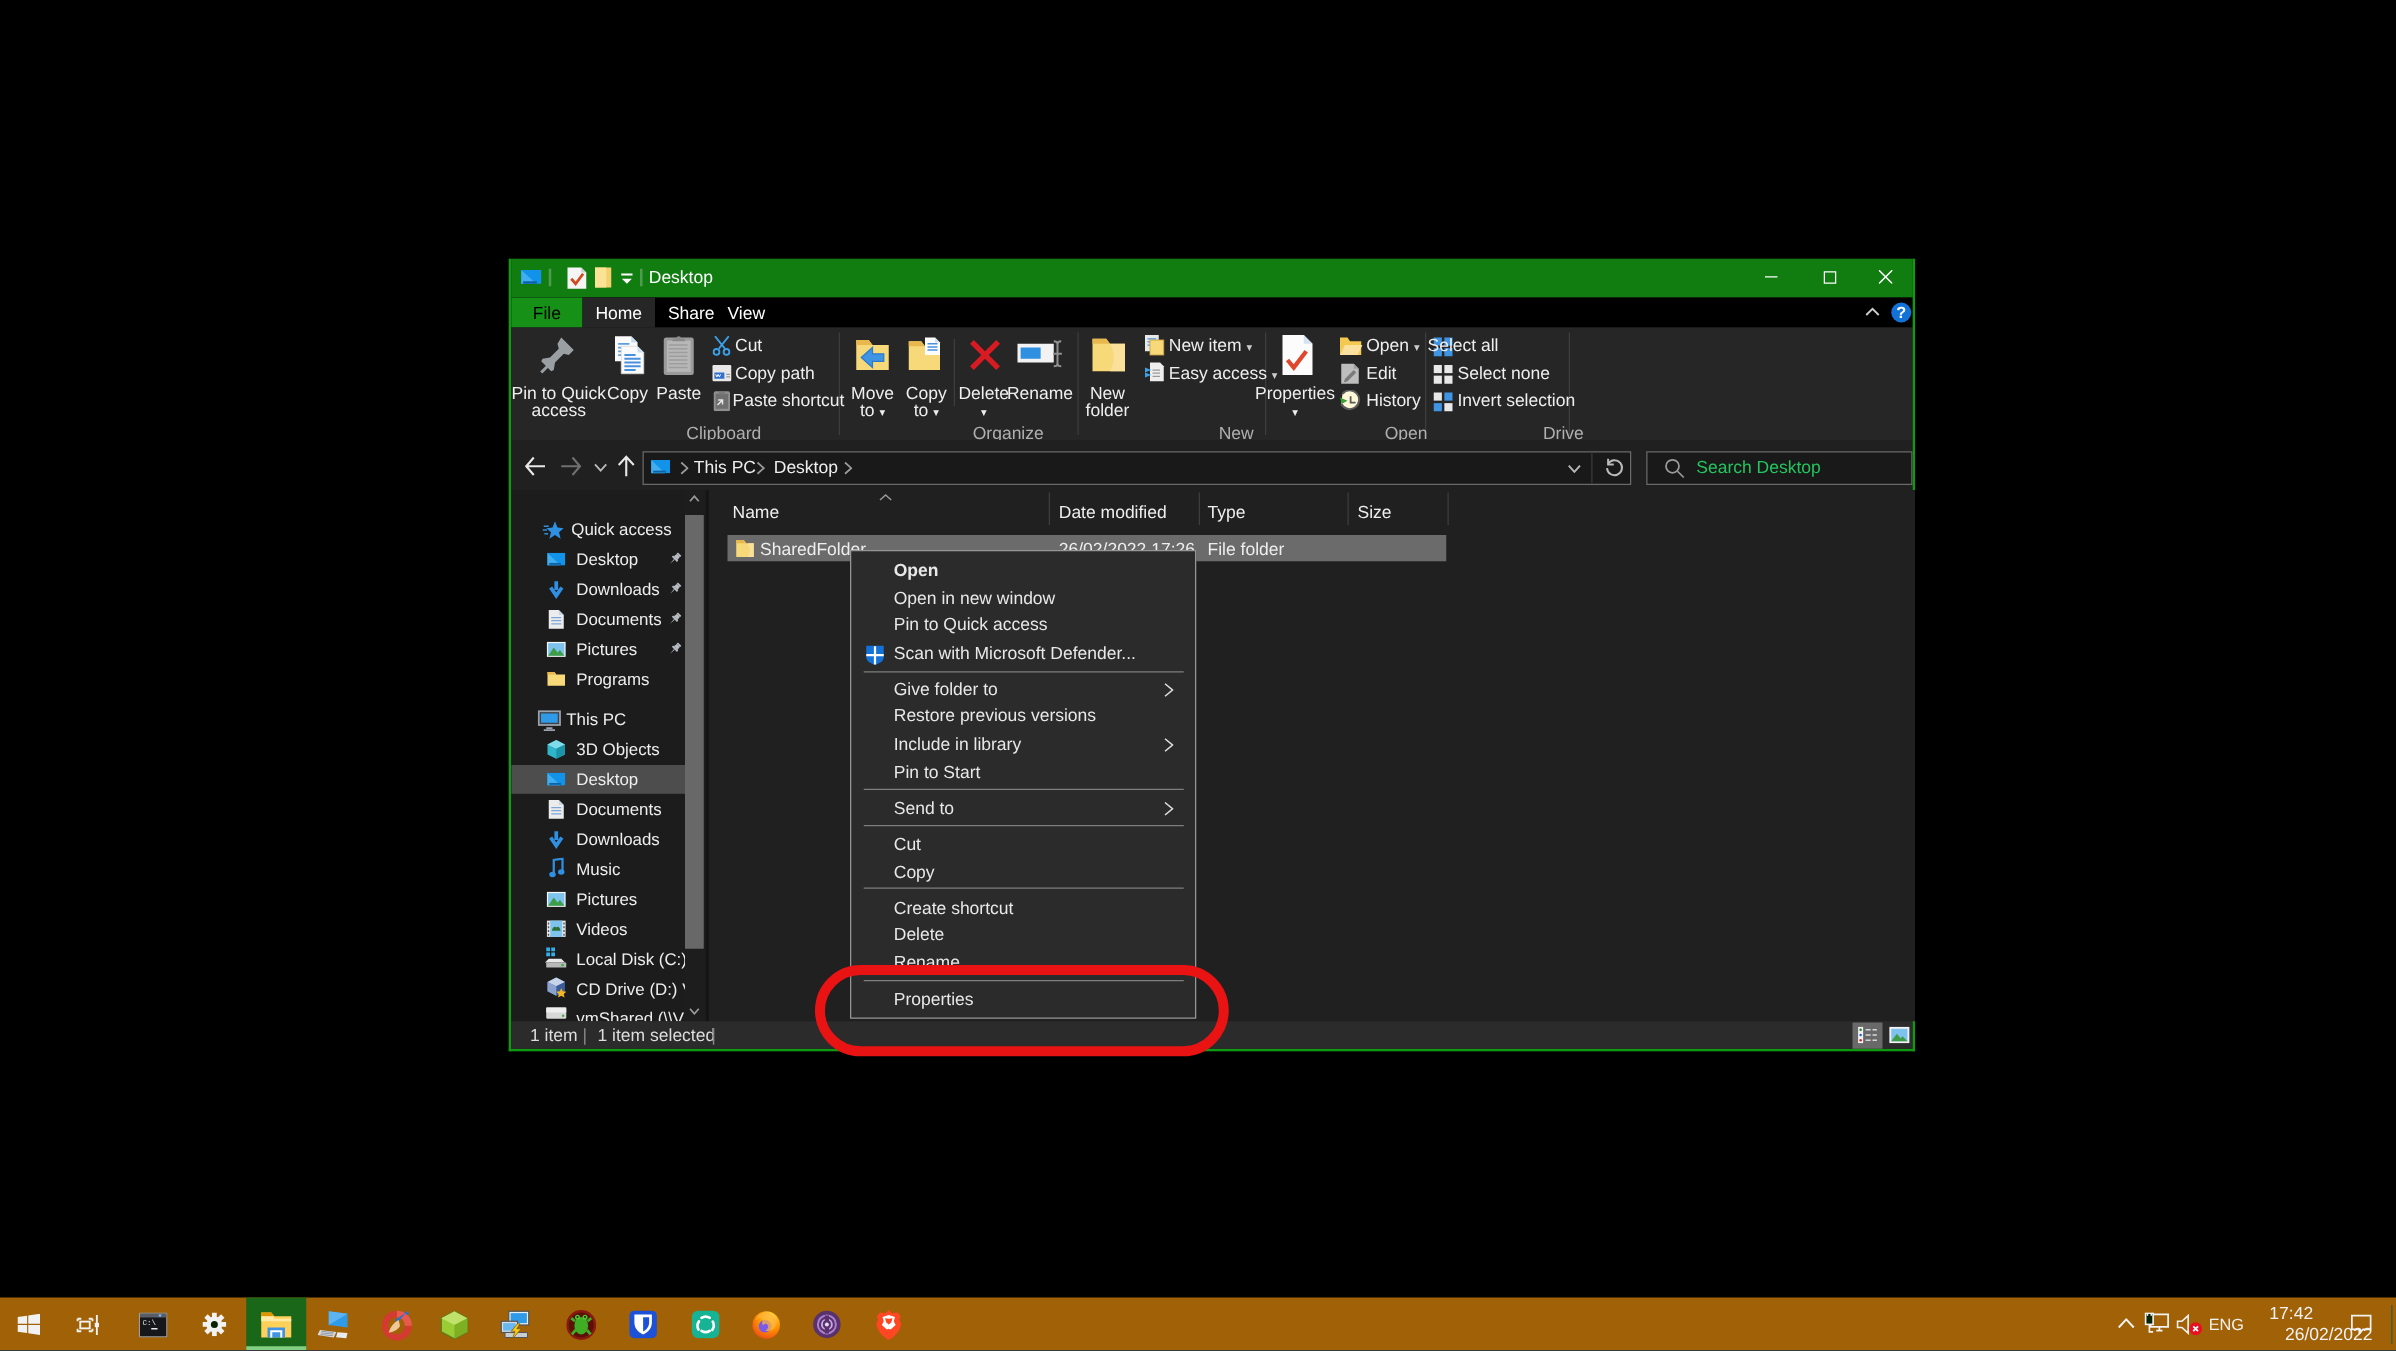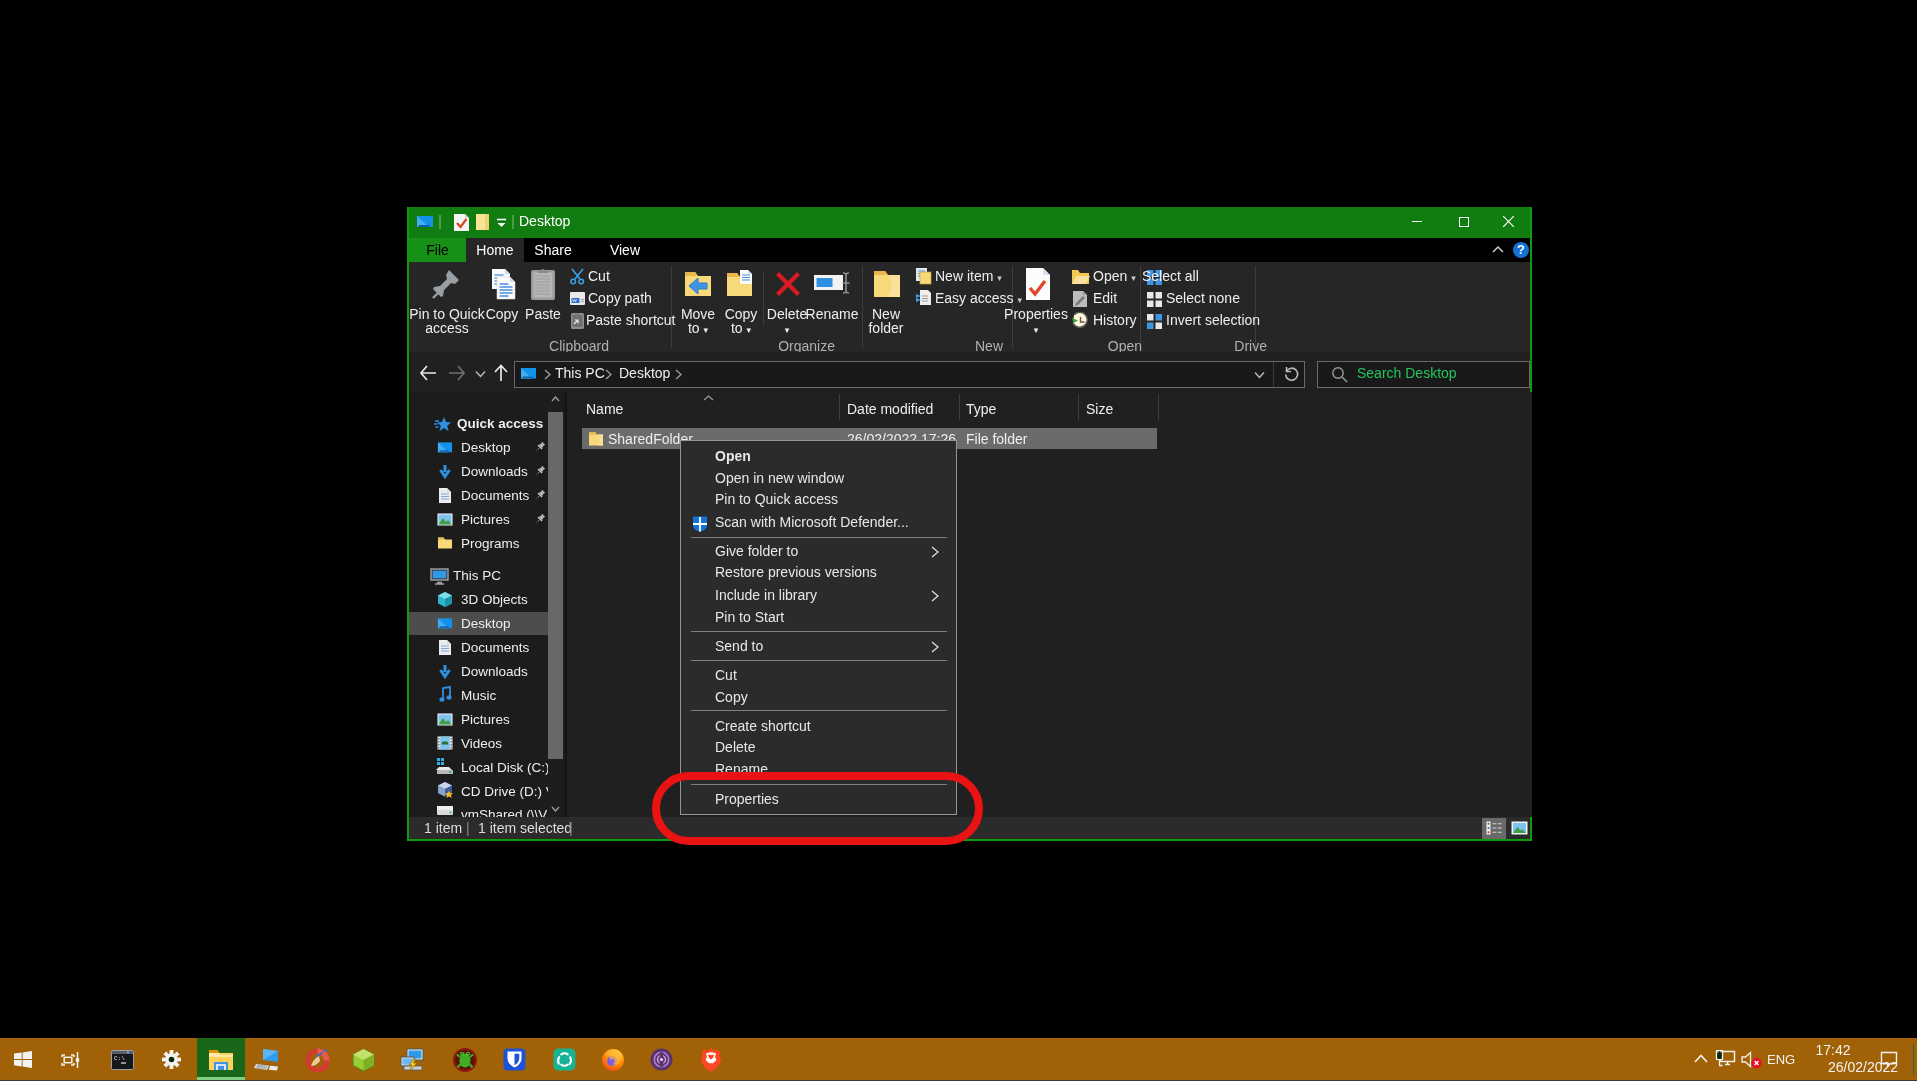--- a/index.html
+++ b/index.html
@@ -62,21 +62,21 @@
   </div>
 
   <div class="tabs">
     <div class="abs" style="left:0;top:0;width:57px;height:24px;background:#179017;color:#000;
       font-size:14px;text-align:center;line-height:24px;">File</div>
     <div class="abs" style="left:57px;top:0;width:58px;height:24px;background:#262626;color:#fff;
       font-size:14px;text-align:center;line-height:24px;">Home</div>
     <div class="abs" style="left:115px;top:0;width:58px;height:24px;color:#fff;
       font-size:14px;text-align:center;line-height:24px;">Share</div>
     <div class="abs" style="left:173px;top:0;width:58px;height:24px;color:#fff;
-      font-size:14px;text-align:right;line-height:24px;">View</div>
+      font-size:14px;text-align:left;line-height:24px;">View</div>
     <svg class="abs" style="left:1083px;top:7px;" width="12" height="10" viewBox="0 0 12 10">
       <path d="M1 7 L6 2 L11 7" fill="none" stroke="#ccc" stroke-width="1.5"></path>
       </svg>
     <div class="abs" style="left:1104px;top:4px;width:16px;height:16px;border-radius:50%;background:#1272d8;
       color:#fff;font-size:13px;font-weight:bold;text-align:center;line-height:16px;">?</div>
   </div>
 
   <div class="ribbon" id="ribbon">
     <div class="gsep" style="left:262px;"></div>
     <div class="gsep" style="left:453px;"></div>
@@ -276,21 +276,21 @@
     <svg class="abs" style="left:922px;top:14px;" width="17" height="17" viewBox="0 0 17 17">
       <circle cx="7" cy="7" r="5.2" fill="none" stroke="#9a9a9a" stroke-width="1.4"></circle>
       <path d="M11 11 L16 16" stroke="#9a9a9a" stroke-width="1.4"></path>
       </svg>
     <div class="abs t15" style="left:948px;top:13px;color:#22c55e;">Search Desktop</div>
   </div>
 
   <div class="main">
     <div id="navpane" class="abs" style="left:0;top:0;width:139px;height:425px;overflow:hidden;">
       <div class="abs" style="left:0;top:220px;width:139px;height:23px;background:#4d4d4d;"></div>
-      <div class="navrow" style="left:48px;top:21px;font-weight:bold;">Quick access</div>
+      <div class="navrow" style="left:48px;top:21px;">Quick access</div>
       <div class="navrow" style="left:52px;top:45px;">Desktop</div>
       <div class="navrow" style="left:52px;top:69px;">Downloads</div>
       <div class="navrow" style="left:52px;top:93px;">Documents</div>
       <div class="navrow" style="left:52px;top:117px;">Pictures</div>
       <div class="navrow" style="left:52px;top:141px;">Programs</div>
       <div class="navrow" style="left:44px;top:173px;">This PC</div>
       <div class="navrow" style="left:52px;top:197px;">3D Objects</div>
       <div class="navrow" style="left:52px;top:221px;">Desktop</div>
       <div class="navrow" style="left:52px;top:245px;">Documents</div>
       <div class="navrow" style="left:52px;top:269px;">Downloads</div>

